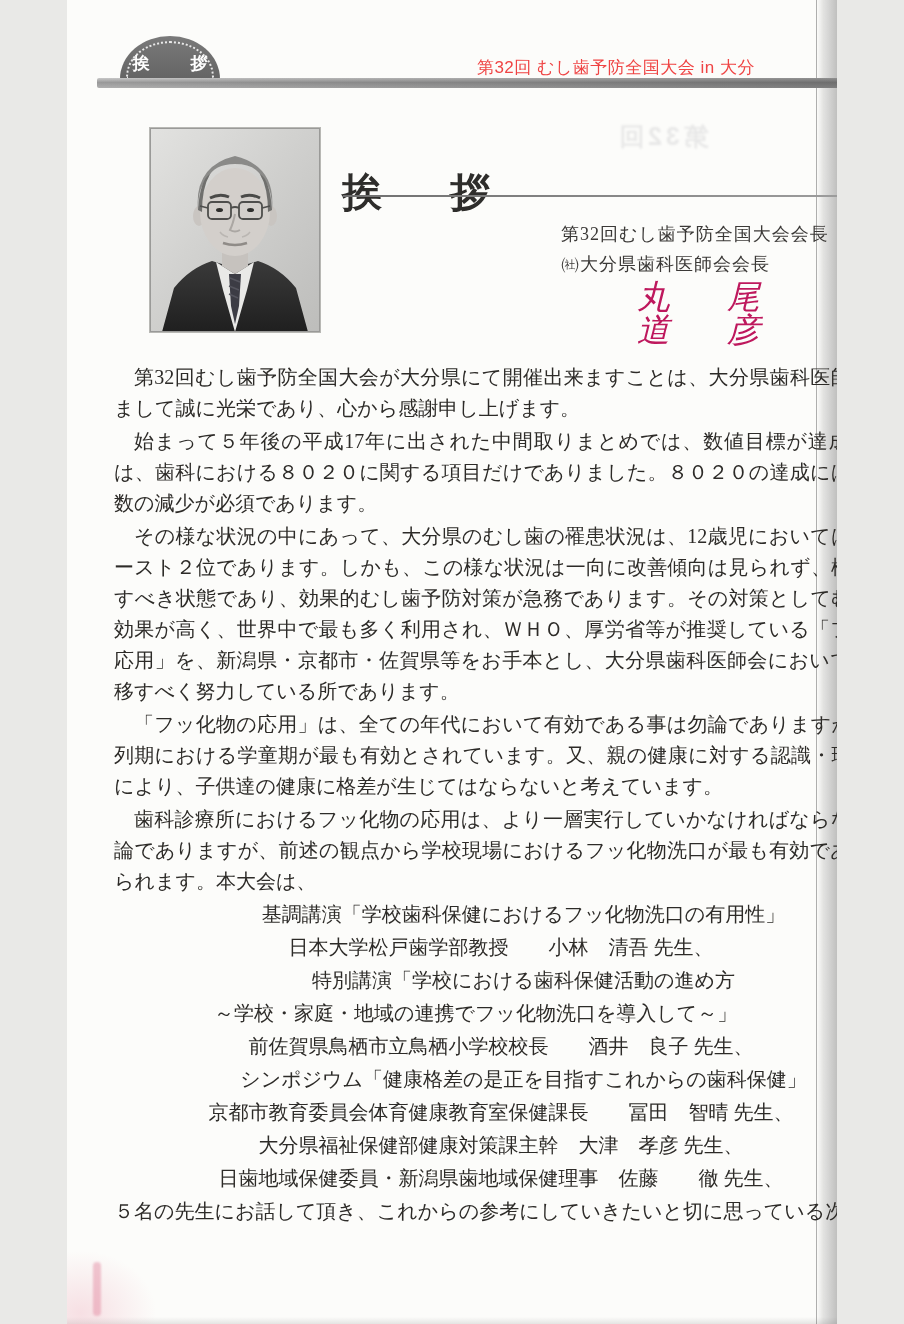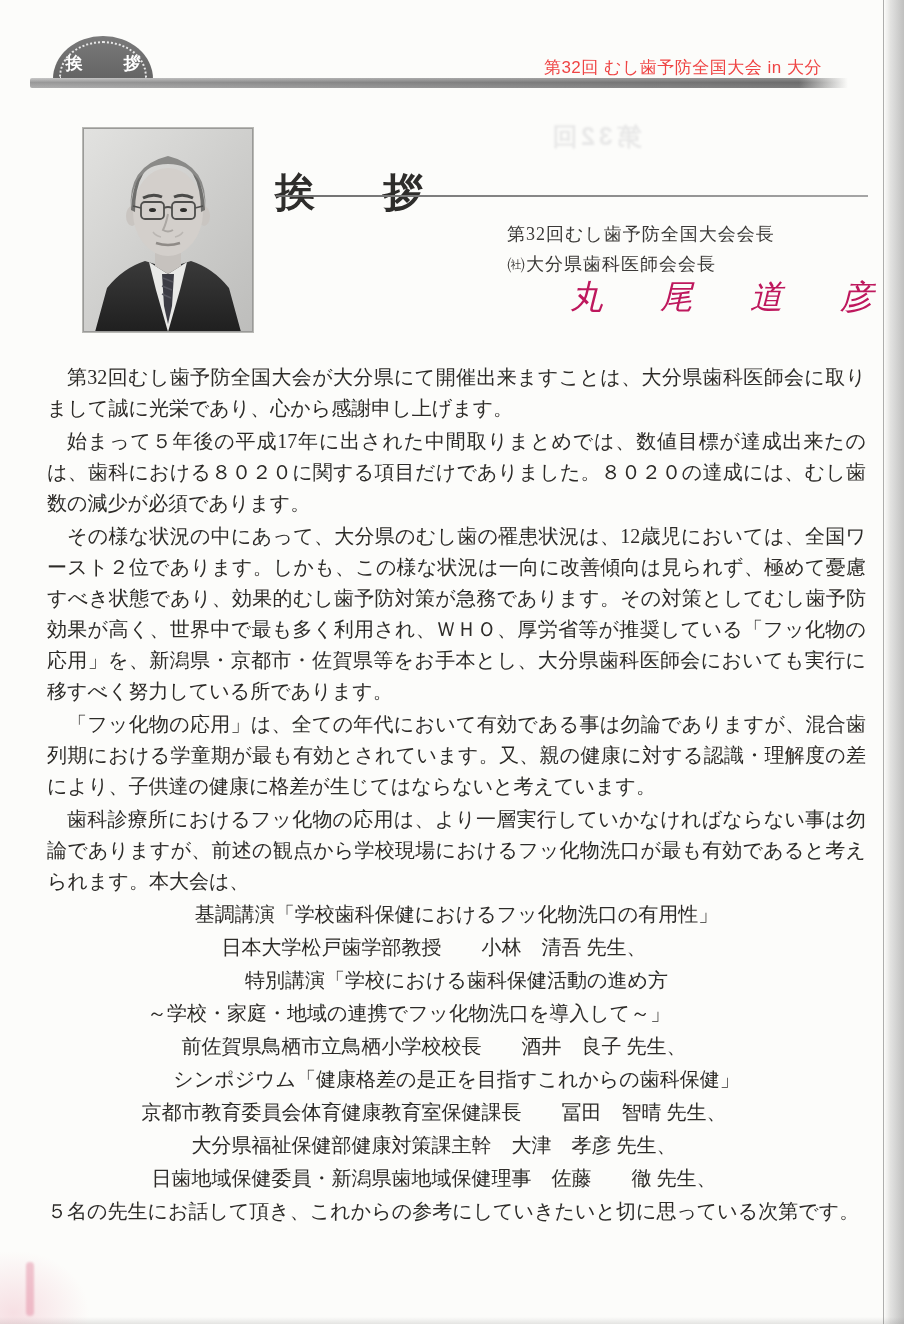--- a/index.html
+++ b/index.html
@@ -1,18 +1,18 @@
 <!DOCTYPE html>
 <html><head>
 <meta charset="utf-8">
 <style>
   html,body{margin:0;padding:0;background:#e9e9e7;}
   .page{
     position:relative;
-    width:904px;height:1324px;
+    width:770px;height:1324px;
     margin:0 auto;
     background:#fcfcfa;
     overflow:hidden;
     font-family:"Liberation Serif","DejaVu Serif",serif;
     color:#2d2b28;
   }
   
   .edge-right{
     position:absolute;top:0;right:0;bottom:0;width:20px;
     background:linear-gradient(to right,rgba(160,160,160,0),rgba(160,160,160,.30) 35%,rgba(120,120,120,.45));
@@ -79,21 +79,21 @@
   .greeting-title{
     position:absolute;left:275px;top:146px;
     font-size:40px;font-weight:bold;color:#2e2d2b;
     letter-spacing:14px;line-height:1;
   }
   .title-rule{
     position:absolute;left:276px;top:195px;width:592px;height:2px;
     background:linear-gradient(to right,#6f6f6f,#a5a5a5);
   }
   .role-lines{
-    position:absolute;left:507px;top:219px;
+    position:absolute;left:494px;top:219px;
     font-size:18px;line-height:30px;color:#3b3937;letter-spacing:1px;
   }
   .chairman-name{
     position:absolute;left:570px;top:281px;
     font-size:33px;color:#be185d;letter-spacing:12px;line-height:1;font-style:italic;
   }
   
   .body-text{
     position:absolute;left:45px;top:360px;width:823px;
     font-size:20px;line-height:31px;

